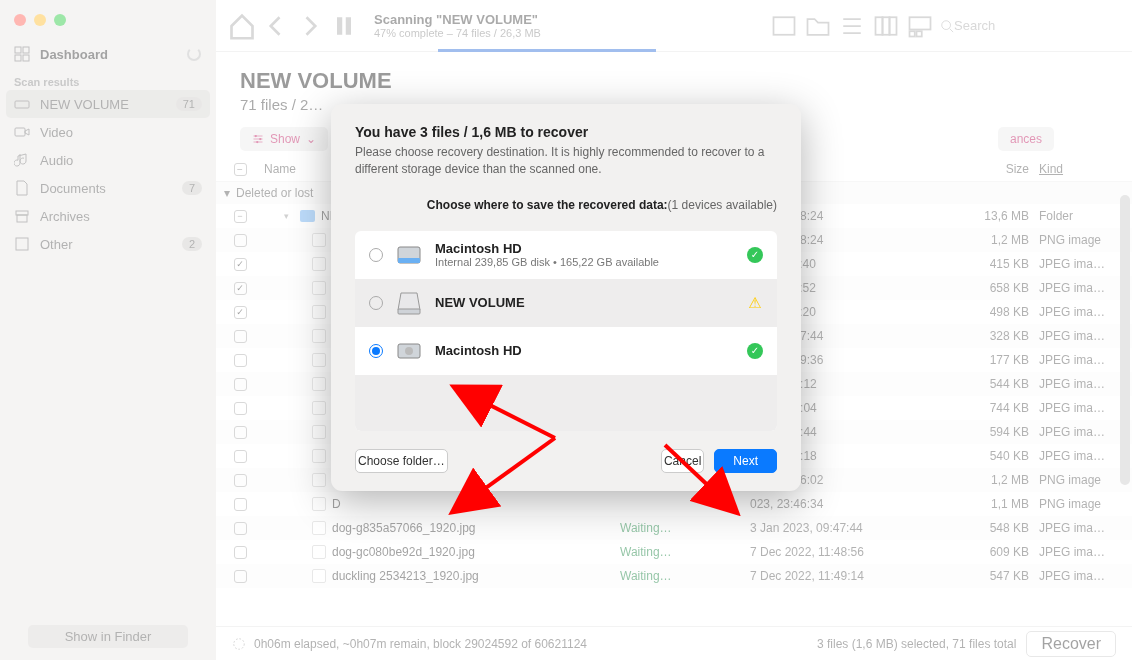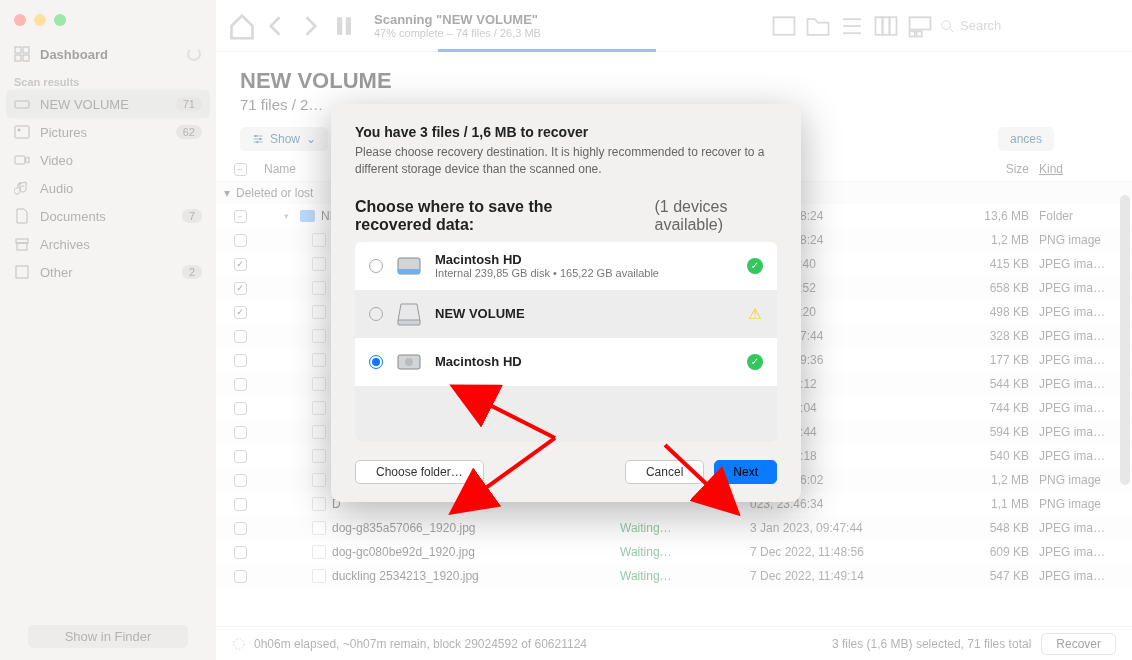--- a/index.html
+++ b/index.html
@@ -31,31 +31,31 @@
 
 .main { flex: 1; display: flex; flex-direction: column; background: #fff; }
 
 
 .toolbar { height: 52px; border-bottom: 1px solid #e5e5e5; display: flex; align-items: center; padding: 0 12px; gap: 6px; position: relative; }
 .tb-btn { width: 28px; height: 28px; display: flex; align-items: center; justify-content: center; color: #aaa; border-radius: 5px; }
 .tb-title { flex: 0 0 auto; margin-left: 10px; }
 .tb-title .t1 { font-size: 13px; font-weight: 600; color: #444; }
 .tb-title .t2 { font-size: 11px; color: #888; }
 .tb-spacer { flex: 1; }
-.tb-search { display: flex; align-items: center; gap: 6px; color: #aaa; font-size: 13px; width: 180px; }
+.tb-search { display: flex; align-items: center; color: #aaa; font-size: 13px; width: 180px; }
 .progress-bar { position: absolute; bottom: -1px; left: 222px; height: 3px; width: 218px; background: #2f6fd9; }
 
 
 .content-header { padding: 16px 24px 8px; }
 .content-header h1 { font-size: 22px; font-weight: 700; color: #222; }
 .content-header .sub { font-size: 15px; color: #444; margin-top: 2px; }
 
 
 .filters { padding: 6px 24px; display: flex; gap: 8px; }
-.filter-btn { background: #ececec; border: none; border-radius: 5px; padding: 5px 12px; font-size: 12px; color: #0c4a6e; display: flex; align-items: center; gap: 6px; }
+.filter-btn { background: #ececec; border: none; border-radius: 5px; padding: 5px 12px; font-size: 12px; color: #be185d; display: flex; align-items: center; gap: 6px; }
 
 
 .table { flex: 1; overflow: hidden; display: flex; flex-direction: column; }
 .thead { display: flex; padding: 5px 8px; border-bottom: 1px solid #eee; font-size: 12px; color: #555; align-items: center; }
 .thead .col-check { width: 32px; text-align: center; }
 .thead .col-name { flex: 1; padding-left: 8px; }
 .thead .col-status { width: 130px; }
 .thead .col-modified { width: 195px; }
 .thead .col-size { width: 94px; text-align: right; padding-right: 10px; }
 .thead .col-kind { width: 85px; text-decoration: underline; }
@@ -77,50 +77,50 @@
 .row .indent1 { padding-left: 28px; }
 .row .indent2 { padding-left: 56px; }
 .row .file-icon { width: 14px; height: 14px; background: #fff; border: 1px solid #ccc; border-radius: 2px; display: inline-block; position: relative; }
 .row .folder-icon { width: 15px; height: 12px; background: #6ab0f3; border-radius: 2px; display: inline-block; }
 .row .chev { color: #999; font-size: 9px; width: 10px; display: inline-block; }
 
 
 .statusbar { height: 34px; border-top: 1px solid #e5e5e5; display: flex; align-items: center; padding: 0 16px; font-size: 12px; color: #555; }
 .statusbar .left { flex: 1; display: flex; align-items: center; gap: 8px; }
 .statusbar .right { display: flex; align-items: center; gap: 10px; }
-.recover-btn { background: #fff; border: 1px solid #ccc; border-radius: 5px; padding: 3px 14px; font-size: 12px; color: #333; }
+.recover-btn { background: #fff; border: 1px solid #ccc; border-radius: 5px; padding: 3px 14px; font-size: 16px; color: #333; }
 
 
 .overlay { position: absolute; inset: 0; background: rgba(255,255,255,0.55); display: flex; align-items: flex-start; justify-content: center; }
 .modal { width: 470px; background: #f2f1f0; border-radius: 11px; margin-top: 104px; box-shadow: 0 10px 40px rgba(0,0,0,0.3); padding: 20px 24px 18px; position: relative; }
 .modal h2 { font-size: 14px; font-weight: 700; color: #222; }
 .modal .desc { font-size: 12px; color: #666; margin-top: 4px; line-height: 1.4; }
-.modal .choose-row { display: flex; justify-content: center; font-size: 16px; margin-top: 20px; gap: 30px; }
+.modal .choose-row { display: flex; justify-content: flex-end; font-size: 12px; margin-top: 20px; }
 .modal .choose-row .left { font-weight: 600; color: #222; }
 .modal .choose-row .right { color: #666; }
 
-.dest-list { margin-top: 8px; background: #fff; border-radius: 6px; overflow: hidden; }
+.dest-list { margin-top: 19px; background: #fff; border-radius: 6px; overflow: hidden; }
 .dest-item { display: flex; align-items: center; padding: 10px 14px; gap: 12px; }
 .dest-item.alt { background: #eeeded; }
 .dest-item .radio { width: 14px; height: 14px; border: 1.5px solid #aaa; border-radius: 50%; display: flex; align-items: center; justify-content: center; }
 .dest-item .radio.on { border-color: #0a7aff; }
 .dest-item .radio.on::after { content: ""; width: 8px; height: 8px; background: #0a7aff; border-radius: 50%; }
 .dest-item .drive-icon { width: 28px; height: 28px; display: flex; align-items: center; justify-content: center; }
 .dest-item .d-body { flex: 1; }
 .dest-item .d-title { font-size: 13px; font-weight: 600; color: #222; }
 .dest-item .d-sub { font-size: 11px; color: #777; }
 .dest-item .status-icon { width: 16px; height: 16px; border-radius: 50%; display: flex; align-items: center; justify-content: center; font-size: 10px; }
 .dest-item .status-icon.ok { background: #34c759; color: #fff; }
 .dest-item .status-icon.warn { color: #ffcc00; font-size: 15px; }
 .dest-item.spacer { height: 56px; background: #eeeded; }
 
 .modal-footer { display: flex; margin-top: 18px; align-items: center; }
-.modal-footer .mf-btn { background: #fff; border: 1px solid #ccc; border-radius: 5px; padding: 4px 20px; font-size: 12px; color: #333; }
+.modal-footer .mf-btn { background: #fff; border: 1px solid #ccc; border-radius: 5px; padding: 4px 2px; font-size: 12px; color: #333; }
 .modal-footer .mf-spacer { flex: 1; }
-.modal-footer .mf-primary { background: #0a7aff; border: 1px solid #0a7aff; color: #000000; border-radius: 5px; padding: 4px 18px; font-size: 12px; margin-left: 10px; }
+.modal-footer .mf-primary { background: #0a7aff; border: 1px solid #0a7aff; color: #ffffff; border-radius: 5px; padding: 4px 18px; font-size: 12px; margin-left: 10px; }
 
 
 svg { width: 100%; height: 100%; }
 
 
 .arrows { position: absolute; left: 0; top: 0; width: 1132px; height: 660px; pointer-events: none; }
 
 
 .scrollbar-track { position: absolute; right: 0; top: 195px; width: 14px; height: 420px; background: transparent; }
 .scrollbar-thumb { position: absolute; top: 0; width: 10px; left: 2px; height: 290px; background: #c9c9c9; border-radius: 5px; }
@@ -155,30 +155,20 @@
     <div class="sidebar-section-title">Scan results</div>
 
     <div class="sidebar-item selected">
       <span class="icon">
           <svg viewBox="0 0 16 16">
             <rect x="1" y="5" width="14" height="7" rx="1" fill="none" stroke="currentColor"></rect>
           </svg>
         </span>
       <span class="label">NEW VOLUME</span>
       <span class="badge">71</span>
-    </div>
-    <div class="sidebar-item">
-      <span class="icon">
-          <svg viewBox="0 0 16 16">
-            <rect x="1" y="2" width="14" height="12" rx="1" fill="none" stroke="currentColor"></rect>
-            <circle cx="5" cy="6" r="1.5" fill="currentColor"></circle>
-          </svg>
-        </span>
-      <span class="label">Pictures</span>
-      <span class="badge">62</span>
     </div>
     <div class="sidebar-item">
       <span class="icon">
           <svg viewBox="0 0 16 16">
             <rect x="1" y="4" width="10" height="8" rx="1" fill="none" stroke="currentColor"></rect>
             <path d="M11 7l4-2v6l-4-2z" fill="none" stroke="currentColor"></path>
           </svg>
         </span>
       <span class="label">Video</span>
     </div>

